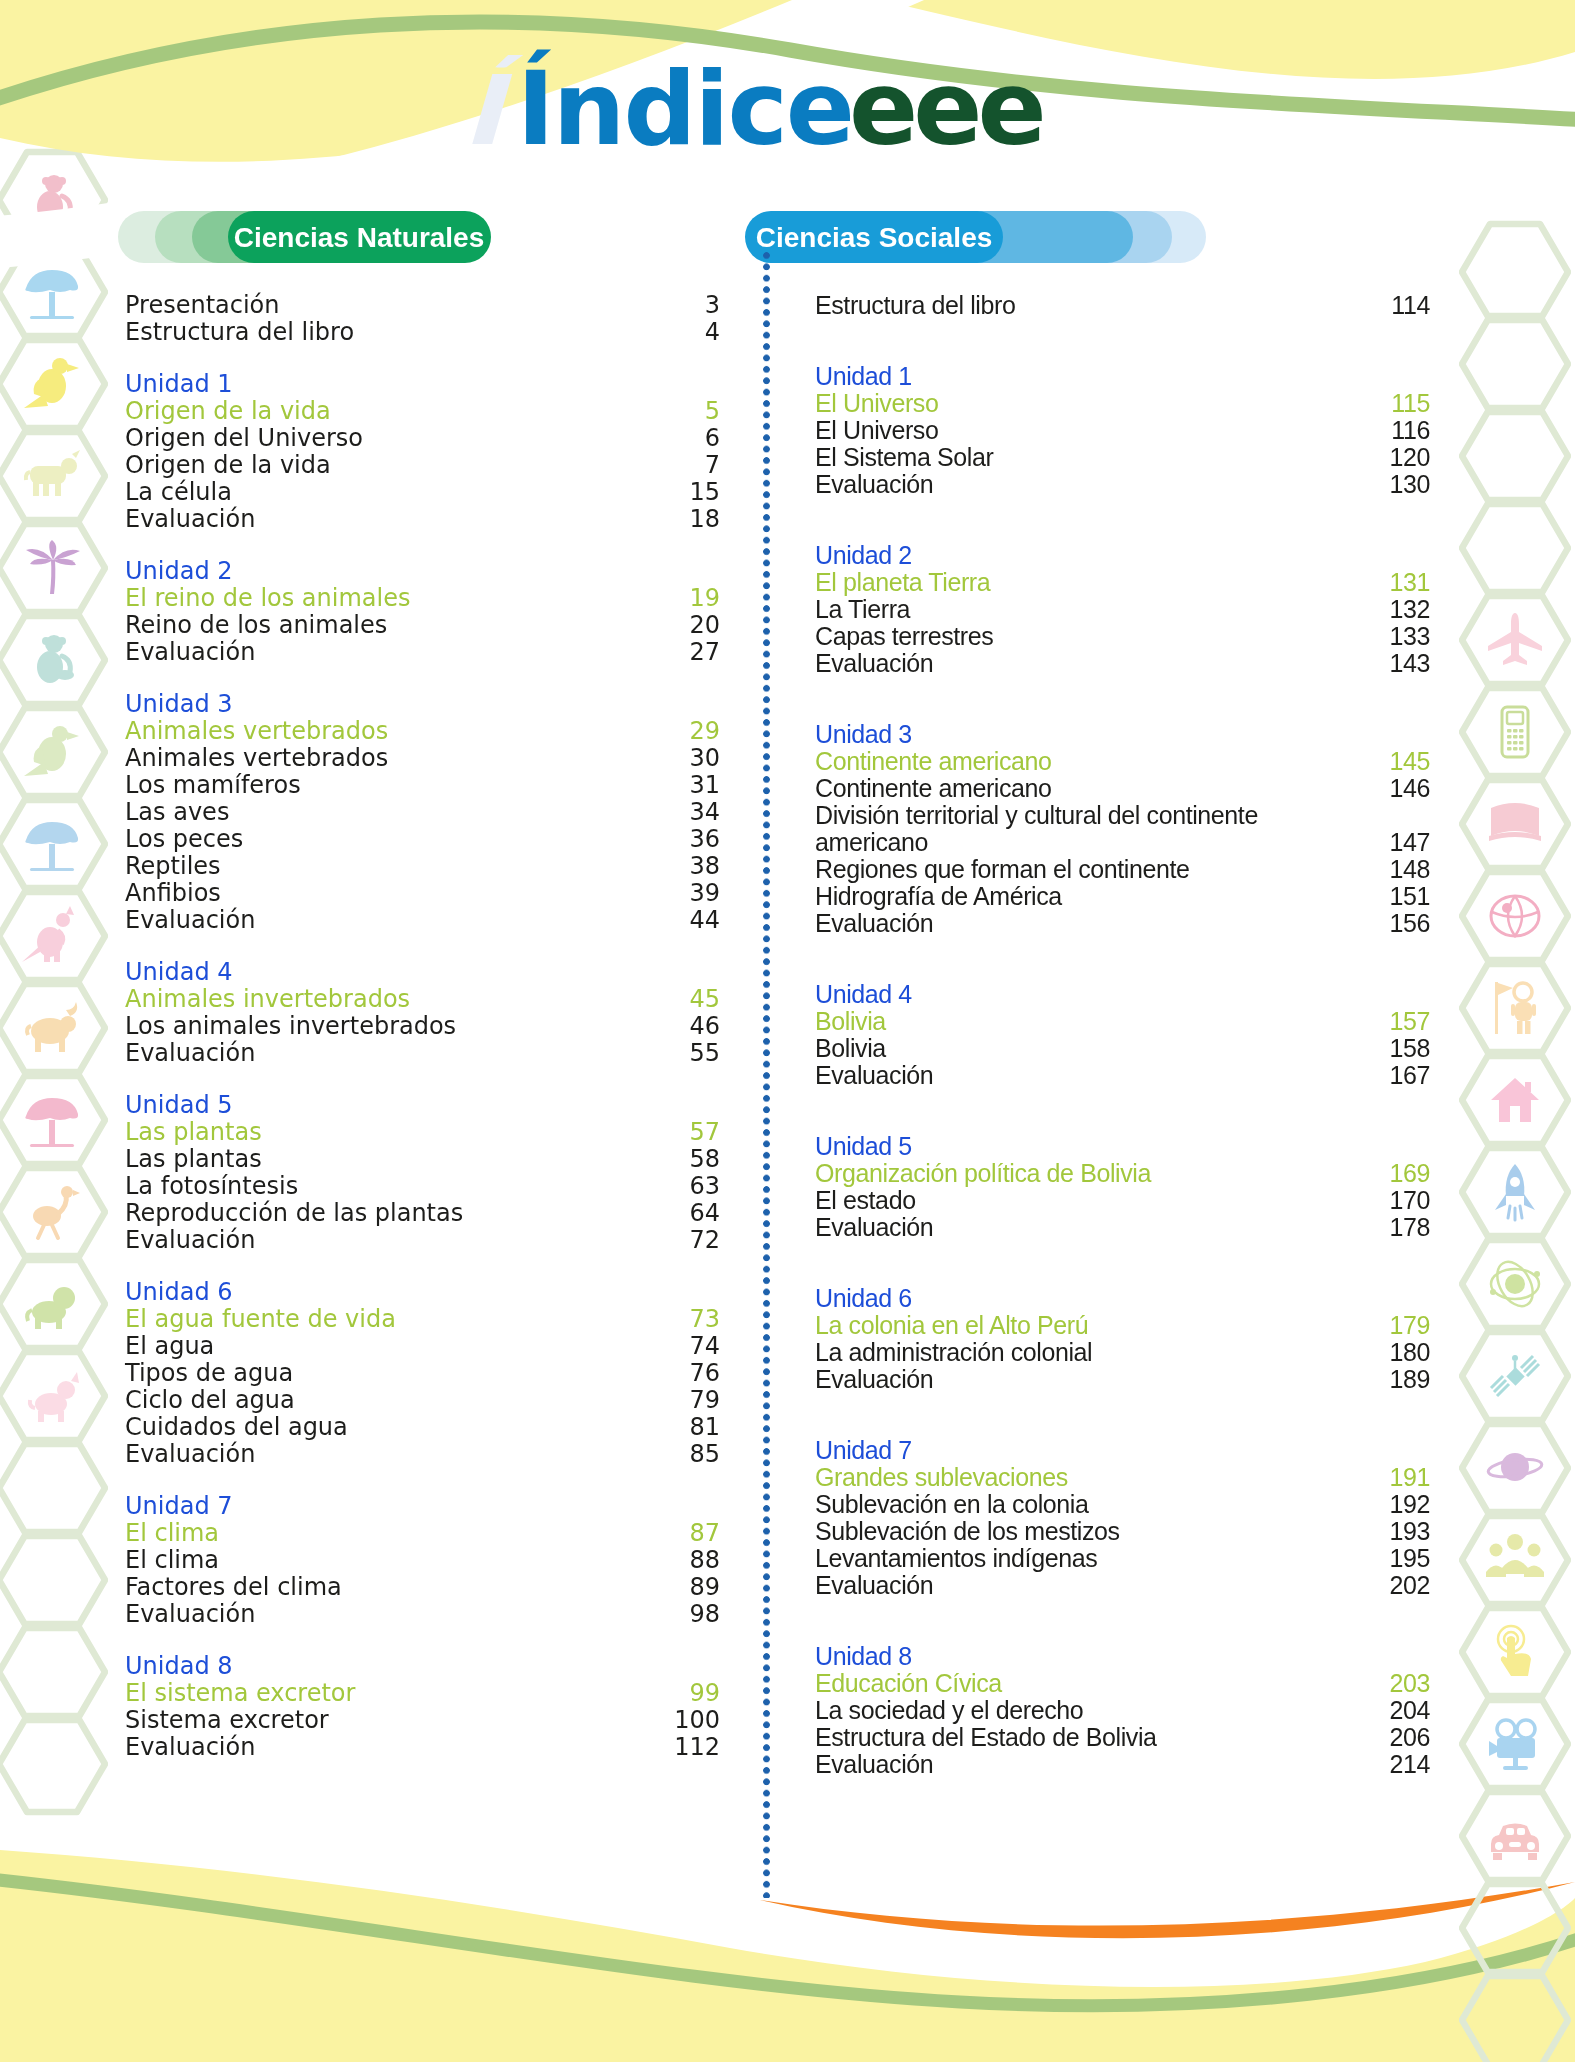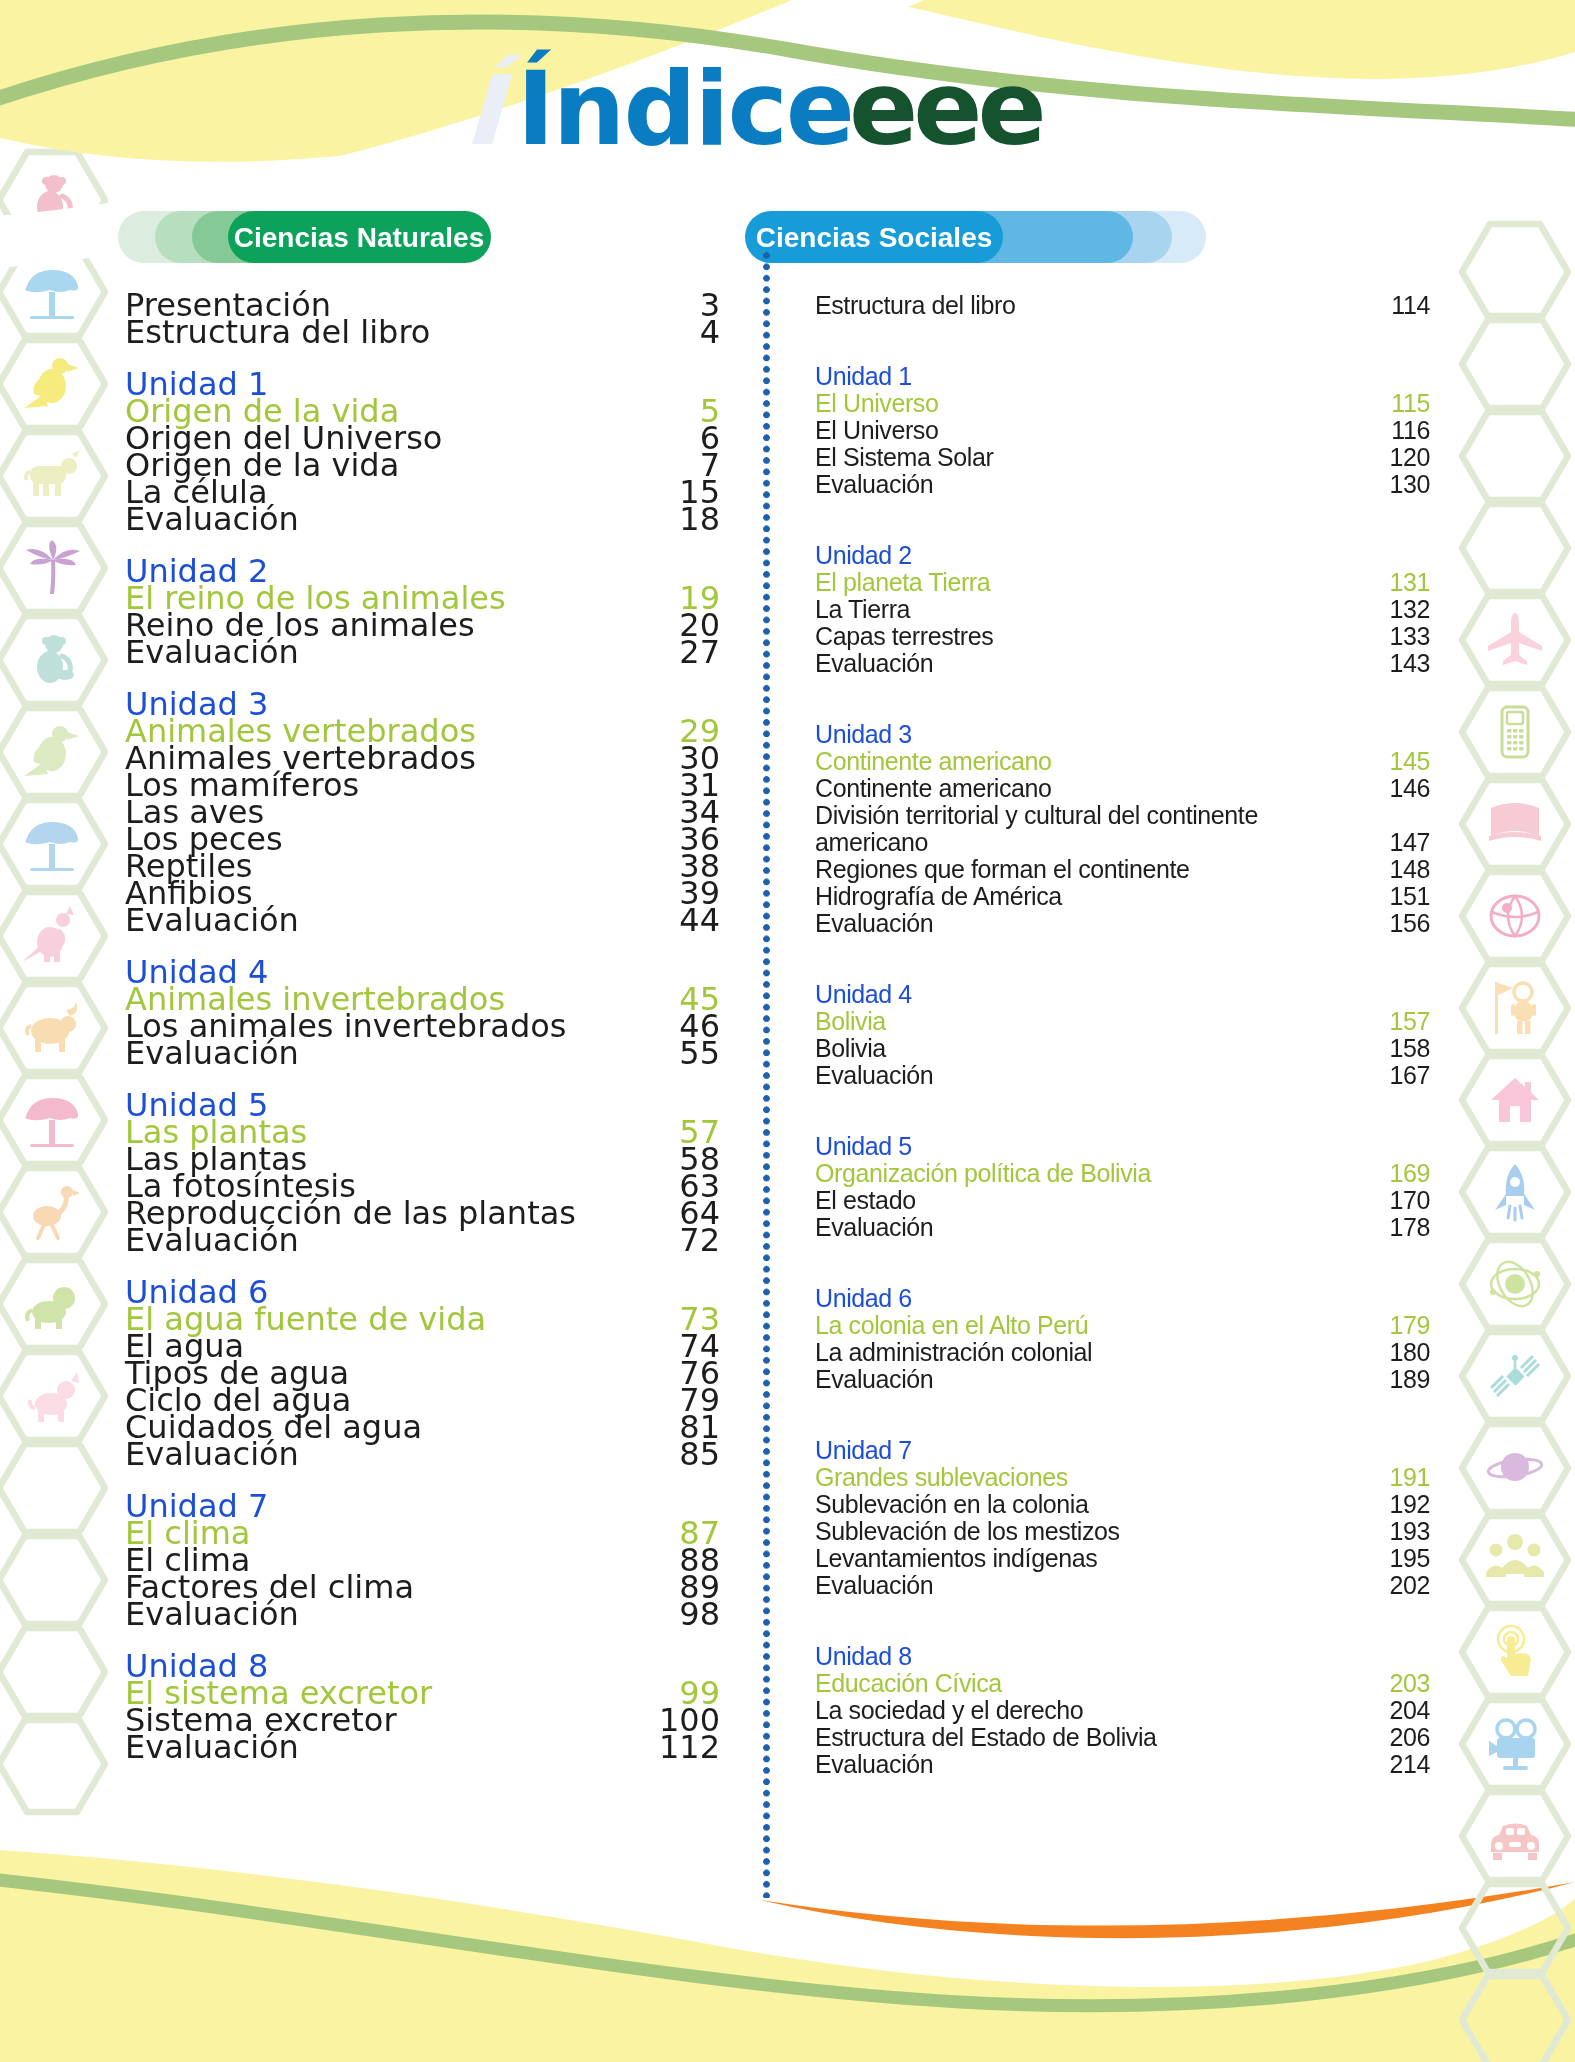--- a/index.html
+++ b/index.html
@@ -15,21 +15,21 @@
              display:flex;justify-content:center;align-items:baseline;transform:translateX(-30px);}
   .title-ghost{font-size:96px;font-weight:bold;color:#e9eef7;transform:skewX(-16deg);
                letter-spacing:-34px;padding-right:40px;line-height:1;}
   .title-main{font-size:102px;font-weight:bold;color:#0a7cc1;letter-spacing:-2px;line-height:1;text-align:right;}
   .title-echo{font-size:102px;font-weight:bold;color:#14532d;letter-spacing:-5px;margin-left:-4px;line-height:1;}
   .headers-svg{position:absolute;top:208px;left:0;z-index:4;}
   .divider{position:absolute;left:763px;top:252px;width:7px;height:1646px;z-index:4;
            background-image:radial-gradient(circle at 3.5px 3.5px,#1d61ac 3px,rgba(29,97,172,0) 3.7px);
            background-size:7px 11.4px;background-repeat:repeat-y;}
   .col{position:absolute;top:292px;color:#1d1d1b;z-index:5;}
-  .col-left{left:125px;width:595px;font-size:32px;line-height:27px;font-family:"DejaVu Sans",sans-serif;}
+  .col-left{left:125px;width:595px;font-size:24px;line-height:27px;font-family:"DejaVu Sans",sans-serif;}
   .col-right{left:815px;width:615px;font-size:25px;line-height:27px;font-family:"Liberation Sans",sans-serif;
              letter-spacing:-0.4px;}
   .col-left .block + .block{margin-top:25px;}
   .col-right .block + .block{margin-top:44px;}
   .row{display:flex;align-items:flex-end;}
   .lbl{flex:1 1 auto;white-space:pre-line;padding-right:6px;}
   .pg{flex:0 0 auto;min-width:56px;text-align:right;}
   .unit{color:#1d4ed8;}
   .chapter{color:#a2c73c;}
 </style>

